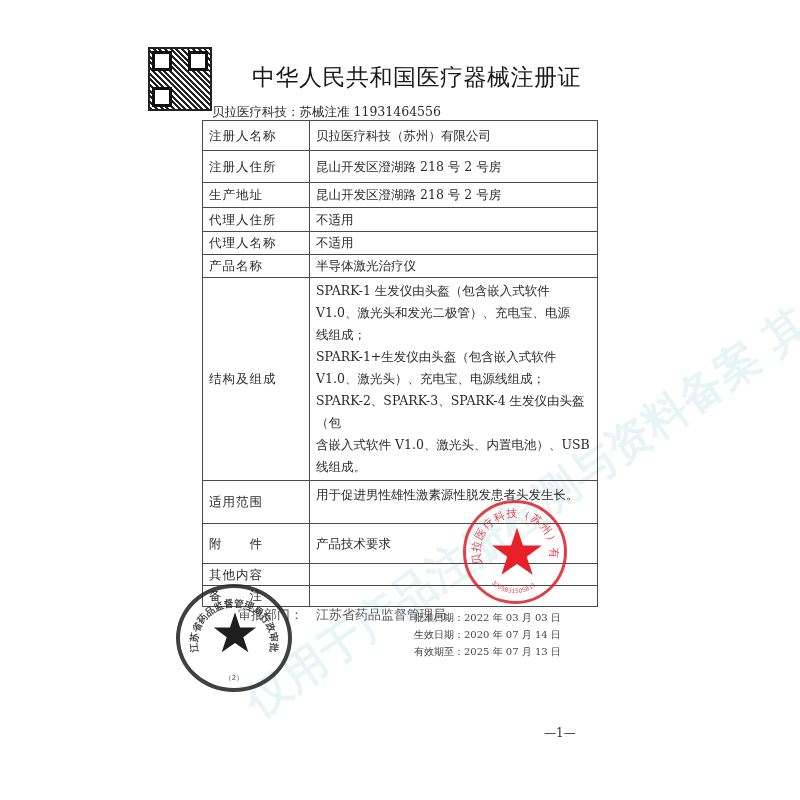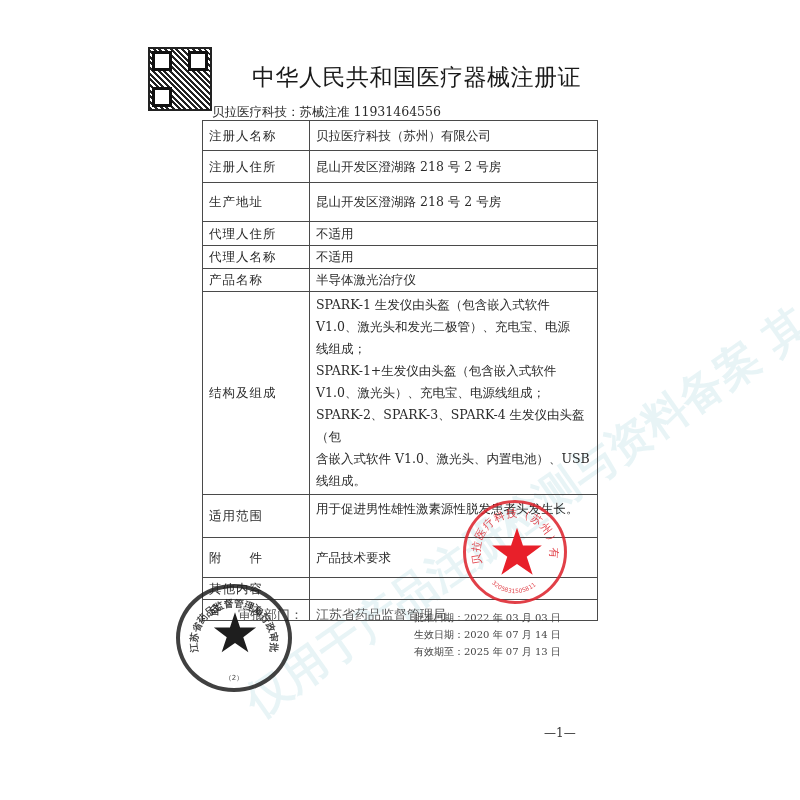--- a/index.html
+++ b/index.html
@@ -74,21 +74,21 @@
   <table class="cert">
     <tbody>
         <tr style="height:30px">
       <td class="label">注册人名称</td>
       <td class="value">贝拉医疗科技（苏州）有限公司</td>
     </tr>
     <tr style="height:32px">
       <td class="label">注册人住所</td>
       <td class="value">昆山开发区澄湖路 218 号 2 号房</td>
     </tr>
-    <tr style="height:39px">
+    <tr style="height:25px">
       <td class="label">生产地址</td>
       <td class="value">昆山开发区澄湖路 218 号 2 号房</td>
     </tr>
     <tr style="height:24px">
       <td class="label">代理人住所</td>
       <td class="value">不适用</td>
     </tr>
     <tr style="height:23px">
       <td class="label">代理人名称</td>
       <td class="value">不适用</td>

